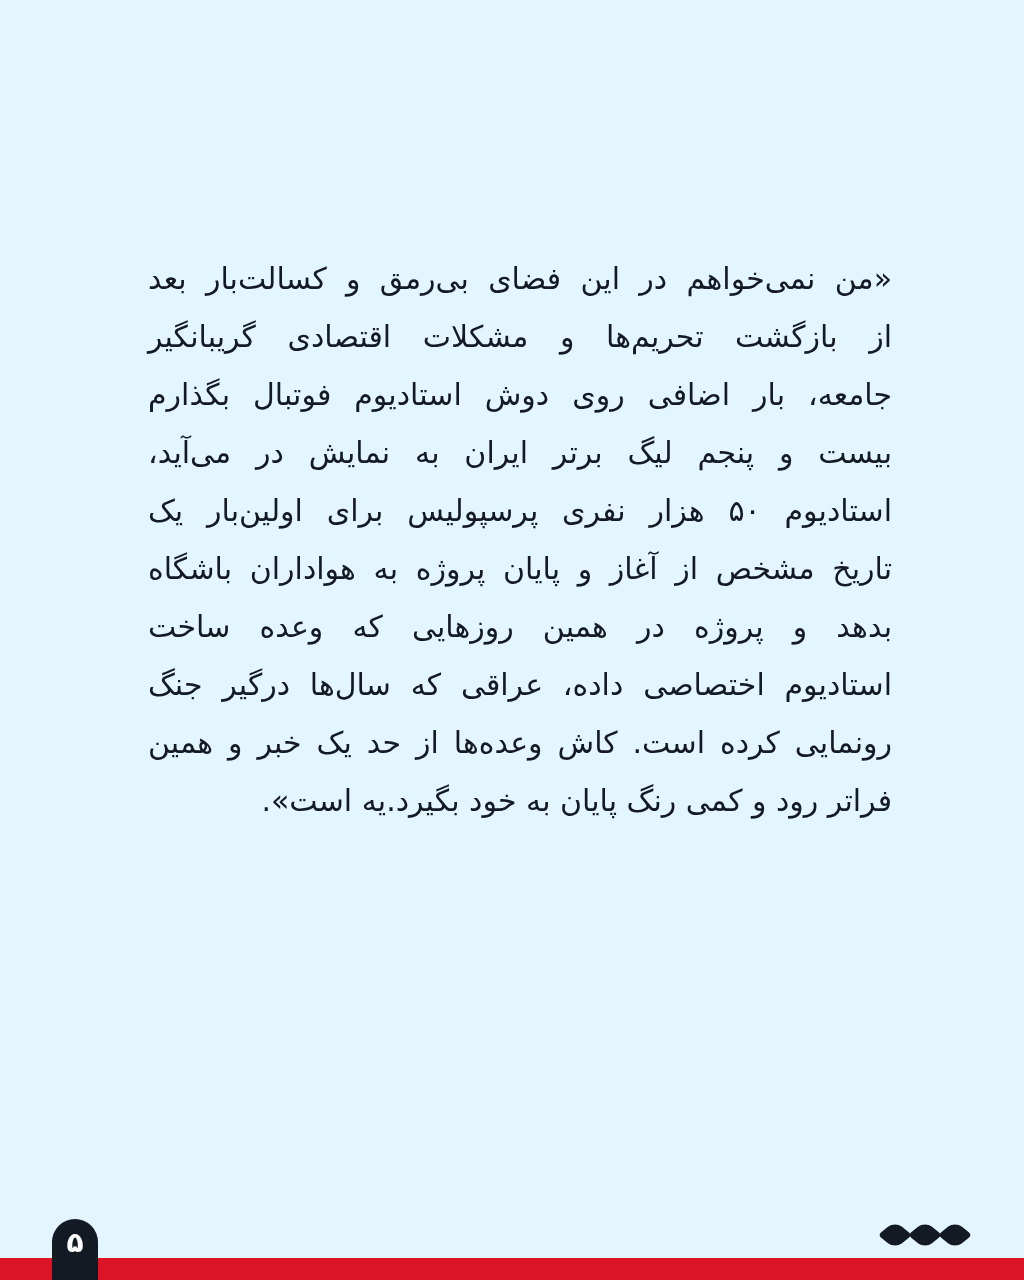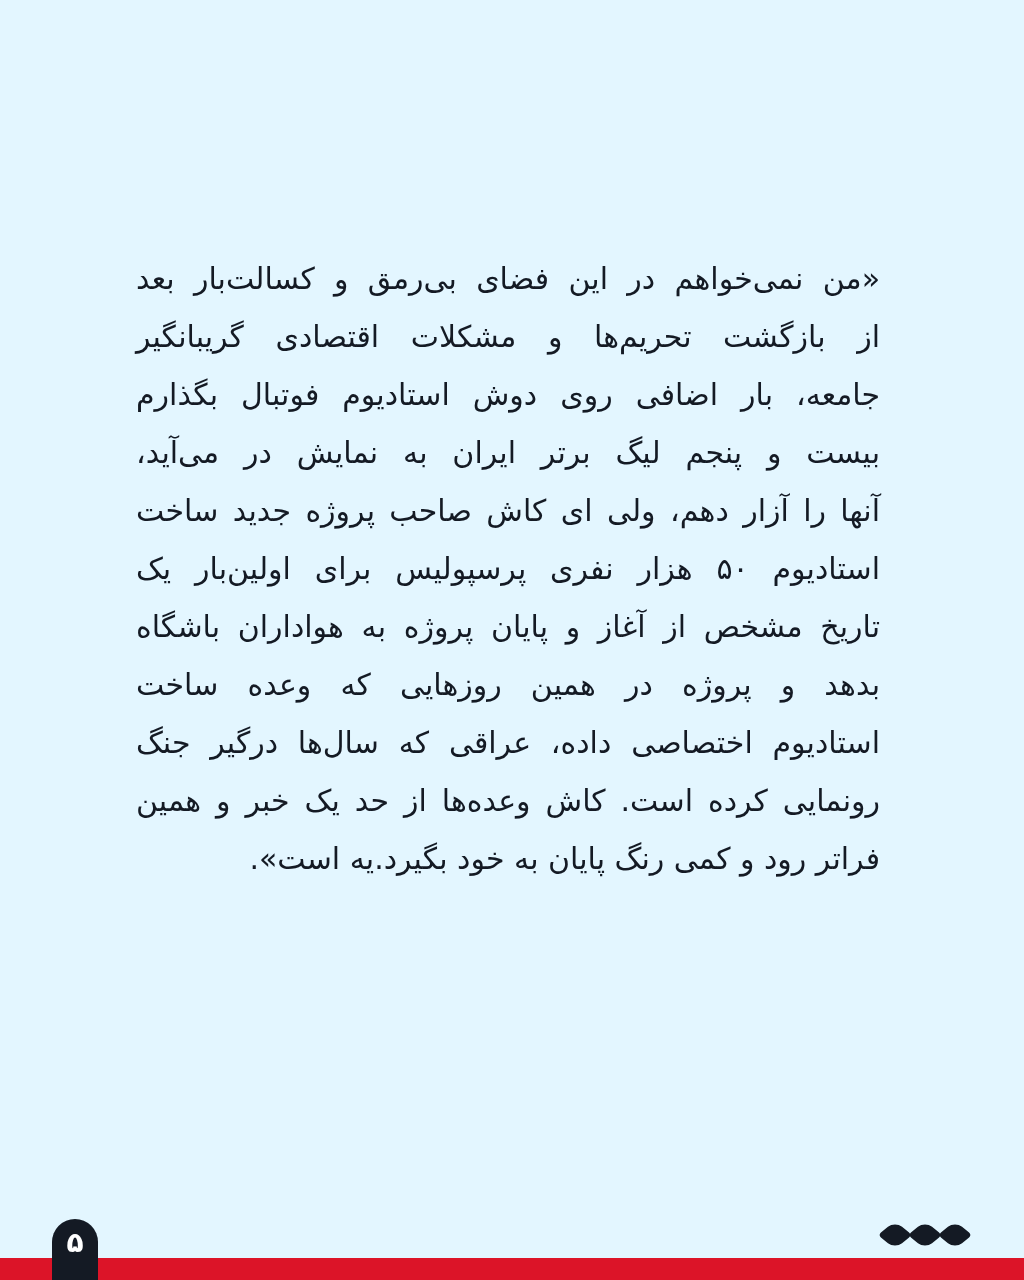--- a/index.html
+++ b/index.html
@@ -9,21 +9,21 @@
     body {
       width: 1024px;
       height: 1280px;
       position: relative;
       overflow: hidden;
       background: #e3f6ff;
       font-family: "DejaVu Sans", sans-serif;
     }
     .article {
       position: absolute;
-      left: 136px;
+      left: 148px;
       top: 250px;
       width: 744px;
       direction: rtl;
       color: #141a24;
     }
     .article-line {
       display: block;
       font-size: 30px;
       line-height: 58px;
       height: 58px;
@@ -80,21 +80,20 @@
     .logo-dot.d3 { left: 64px; }
   </style>
 </head>
 <body>
 
 <div class="article">
   <span class="article-line">«من نمی‌خواهم در این فضای بی‌رمق و کسالت‌بار بعد</span>
   <span class="article-line">از بازگشت تحریم‌ها و مشکلات اقتصادی گریبانگیر</span>
   <span class="article-line">جامعه، بار اضافی روی دوش استادیوم فوتبال بگذارم</span>
   <span class="article-line">بیست و پنجم لیگ برتر ایران به نمایش در می‌آید،</span>
-  <span class="article-line">آنها را آزار دهم، ولی ای کاش صاحب پروژه جدید ساخت</span>
   <span class="article-line">استادیوم ۵۰ هزار نفری پرسپولیس برای اولین‌بار یک</span>
   <span class="article-line">تاریخ مشخص از آغاز و پایان پروژه به هواداران باشگاه</span>
   <span class="article-line">بدهد و پروژه در همین روزهایی که وعده ساخت</span>
   <span class="article-line">استادیوم اختصاصی داده، عراقی که سال‌ها درگیر جنگ</span>
   <span class="article-line">رونمایی کرده است. کاش وعده‌ها از حد یک خبر و همین</span>
   <span class="article-line last">فراتر رود و کمی رنگ پایان به خود بگیرد.یه است».</span>
 </div>
 
 <div class="red-bar"></div>
 

